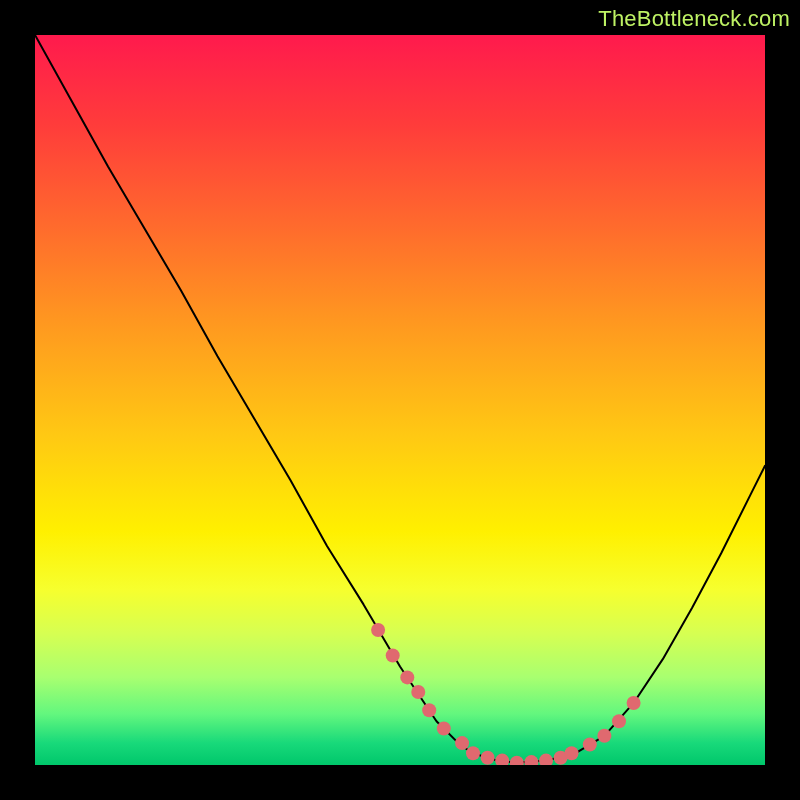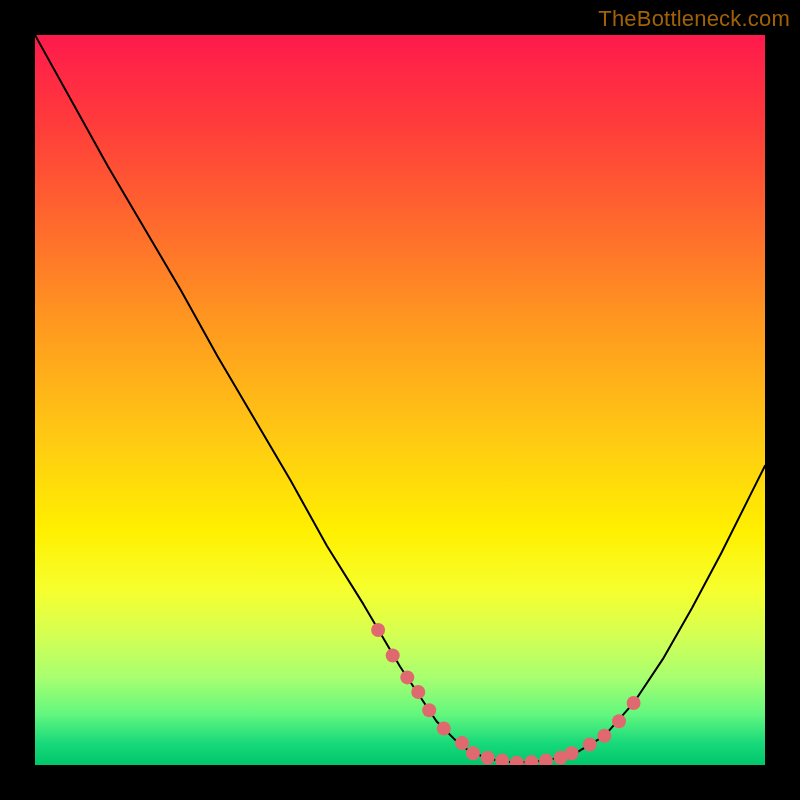--- a/index.html
+++ b/index.html
@@ -39,21 +39,21 @@
       #18d97a 97%,
       #00c76b 100%
     );
   }
   .watermark {
     position: absolute;
     top: 6px;
     right: 10px;
     font-family: Arial, Helvetica, sans-serif;
     font-size: 22px;
-    color: #a16207;
+    color: #bef264;
     letter-spacing: 0.2px;
     user-select: none;
   }
   svg {
     position: absolute;
     left: 0;
     top: 0;
   }
 </style>
 </head>

